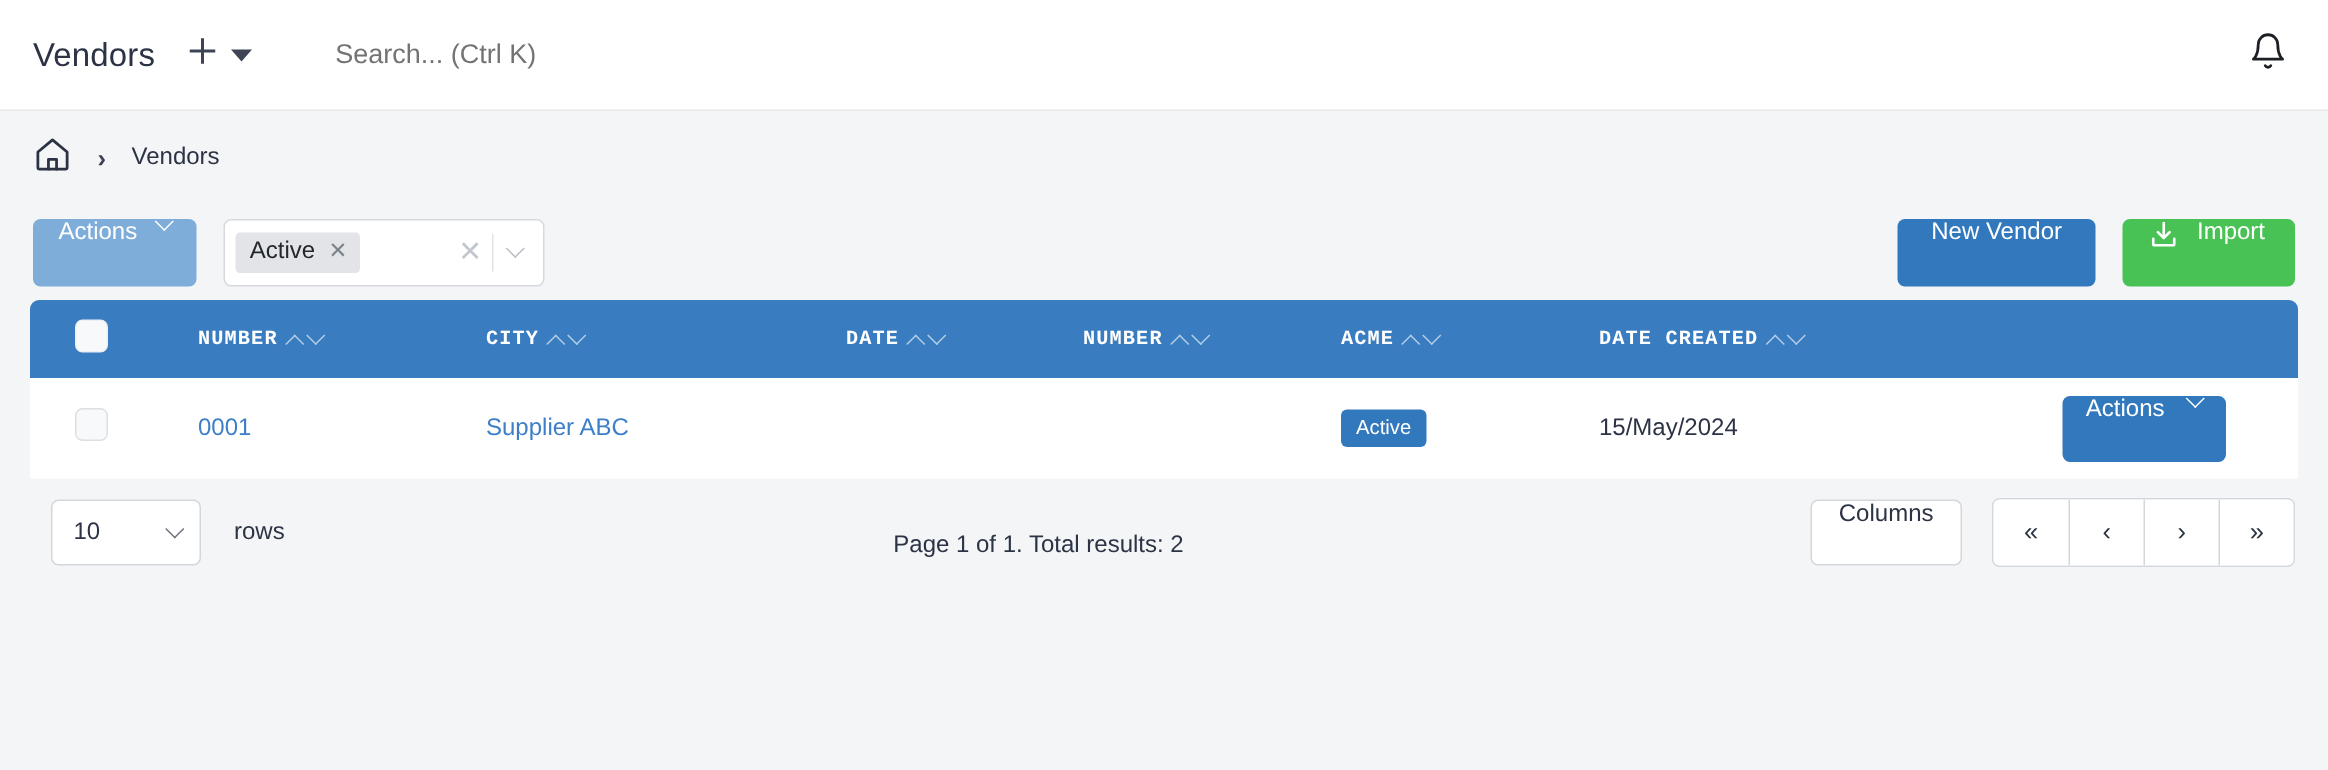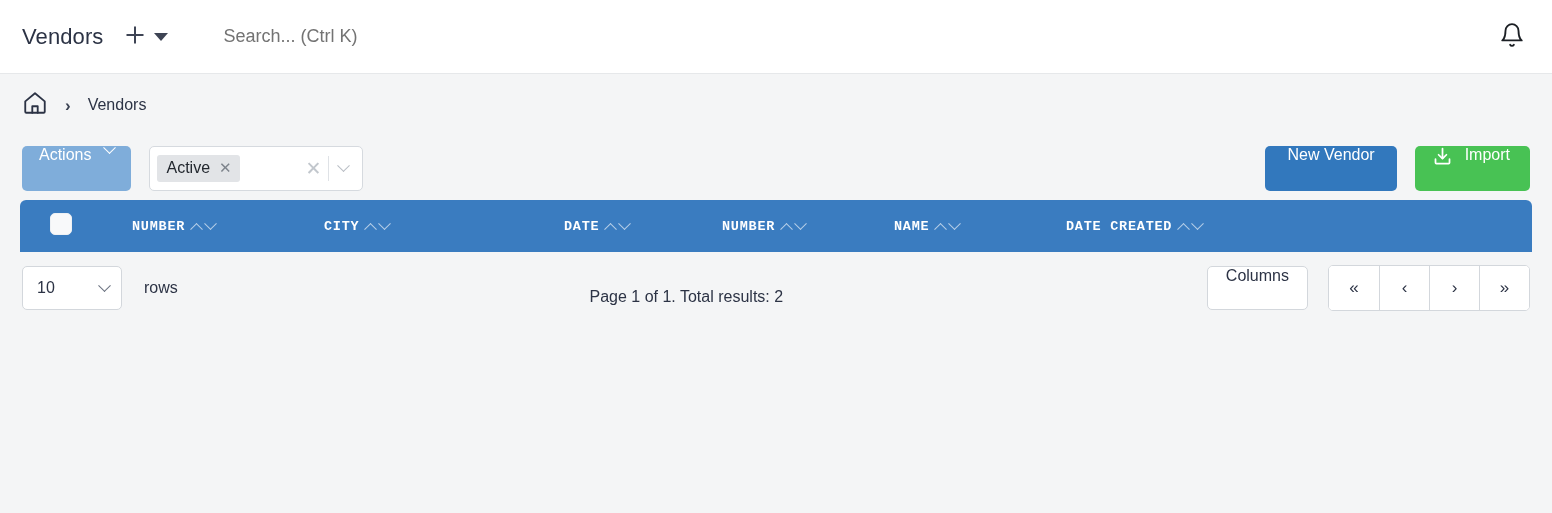--- a/index.html
+++ b/index.html
@@ -286,20 +286,21 @@
   .c-act  { width: auto; }
   .ta-right { text-align: right; padding-right: 48px !important; }
 
   
   .footer {
     display: flex;
     align-items: center;
     padding: 0 22px;
     height: 72px;
     gap: 14px;
+    margin-left: 12px;
   }
   .rows-select {
     width: 100px; height: 44px;
     border: 1px solid #d3d7dc;
     border-radius: 5px;
     background: #ffffff;
     display: flex;
     align-items: center;
     justify-content: space-between;
     padding: 0 12px 0 14px;
@@ -466,40 +467,63 @@
           <span class="th-inner">
             <span>NUMBER</span>
             <span class="sorters">
               <i class="sort-up"></i>
               <i class="sort-down"></i>
             </span>
           </span>
         </th>
         <th class="c-state">
           <span class="th-inner">
-            <span>NAME</span>
+            <span>ACME</span>
             <span class="sorters">
               <i class="sort-up"></i>
               <i class="sort-down"></i>
             </span>
           </span>
         </th>
         <th class="c-date">
           <span class="th-inner">
             <span>DATE CREATED</span>
             <span class="sorters">
               <i class="sort-up"></i>
               <i class="sort-down"></i>
             </span>
           </span>
         </th>
         <th class="c-act"></th>
       </tr>
     </thead>
     <tbody>
+      <tr>
+        <td class="c-cb">
+          <span class="cb"></span>
+        </td>
+        <td class="c-num">
+          <a class="cell-link">0001</a>
+        </td>
+        <td class="c-name">
+          <a class="cell-link">Supplier ABC</a>
+        </td>
+        <td class="c-city"></td>
+        <td class="c-phone"></td>
+        <td class="c-state">
+          <span class="badge">Active</span>
+        </td>
+        <td class="c-date">15/May/2024</td>
+        <td class="c-act ta-right">
+          <button class="btn btn-row-actions">
+            <span>Actions</span>
+            <span class="chev"></span>
+          </button>
+        </td>
+      </tr>
     </tbody>
   </table>
 </div>
 
 <div class="footer">
   <div class="rows-select">
     <span>10</span>
     <span class="chev chev-thin" style="color:#6b7280"></span>
   </div>
   <span class="rows-label">rows</span>

